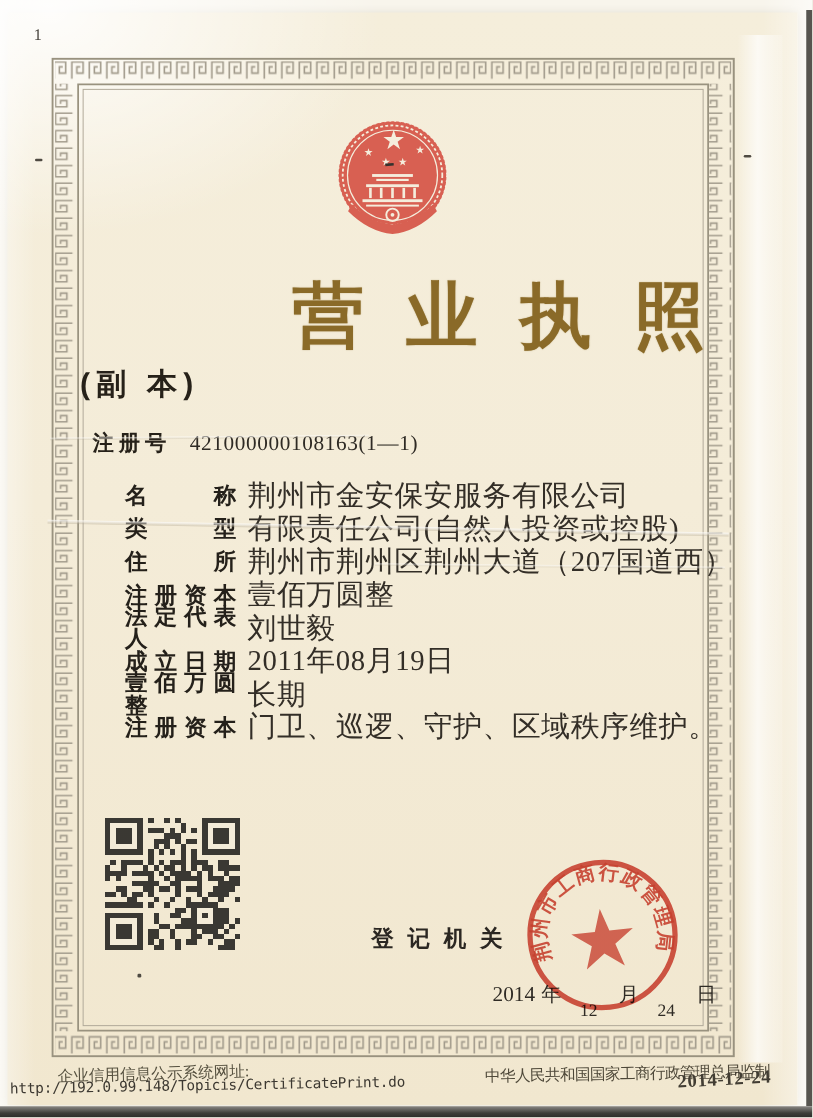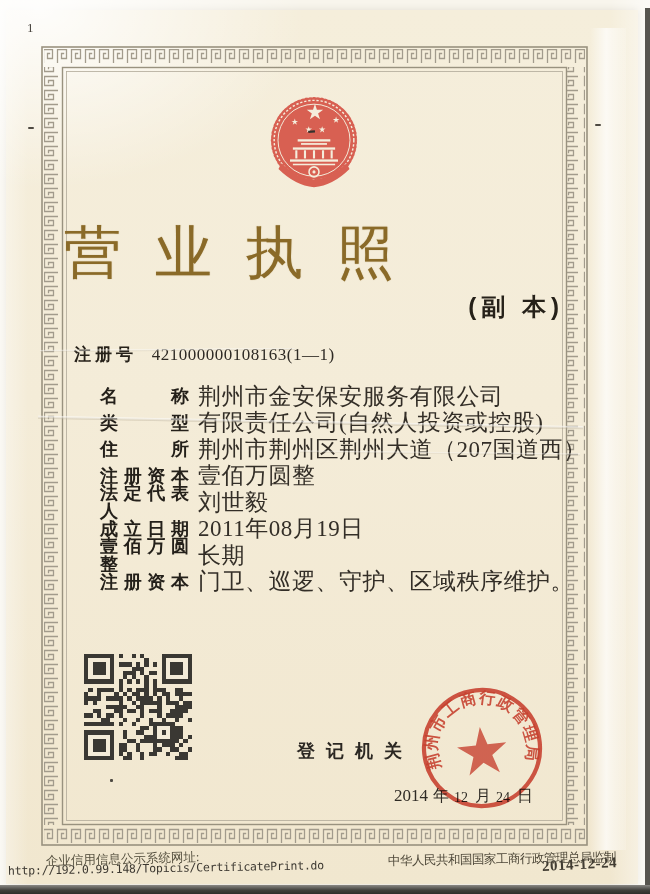--- a/index.html
+++ b/index.html
@@ -12,43 +12,43 @@
     linear-gradient(270deg, rgba(255,255,255,.55) 0, rgba(255,255,255,0) 40px);}
   .paper{position:absolute;left:6px;top:10px;right:12px;bottom:10px;z-index:1;
          background:linear-gradient(180deg,#f5eedb 0%,#f4ecd8 45%,#f1e7cf 100%);
          box-shadow:0 0 7px rgba(60,50,30,.12);}
   .sheen{position:absolute;top:28px;bottom:44px;left:590px;width:36px;z-index:2;
          background:linear-gradient(90deg,rgba(255,255,255,0),rgba(255,255,255,.7) 45%,rgba(255,255,255,.15));}
   .page-num{position:absolute;left:27px;top:20px;z-index:3;font-family:"Liberation Serif",serif;
             font-size:13px;color:#4a4640;}
   .frame{position:absolute;left:41px;top:46px;z-index:3;}
   .emblem{position:absolute;left:266px;top:85px;width:96px;height:120px;z-index:3;opacity:.96;}
-  .title{position:absolute;left:64px;top:215px;width:500px;margin:0;text-align:left;z-index:3;
-         font-size:57px;font-weight:normal;color:#8a6a28;text-shadow:0 0 1px rgba(138,106,40,.6);}
+  .title{position:absolute;left:64px;top:215px;width:500px;margin:0;text-align:right;z-index:3;
+         font-size:57px;font-weight:bold;color:#8a6a28;text-shadow:0 0 1px rgba(138,106,40,.6);}
   .title span{letter-spacing:34px;margin-right:-34px;}
-  .subtitle{position:absolute;left:64px;top:291px;width:500px;text-align:right;z-index:3;
+  .subtitle{position:absolute;left:64px;top:291px;width:500px;text-align:left;z-index:3;
             font-size:24px;font-weight:bold;color:#262119;letter-spacing:5px;}
   .regline{position:absolute;left:74px;top:343px;width:500px;text-align:left;z-index:3;font-size:17px;}
   .reg-label{font-weight:bold;letter-spacing:4px;margin-right:10px;color:#262119;}
   .reg-no{font-family:"Liberation Serif",serif;color:#2e2a24;letter-spacing:.5px;}
   .fields{position:absolute;left:100px;top:383px;width:466px;z-index:3;}
   .frow{display:flex;align-items:center;height:26.5px;}
   .flabel{flex:none;width:89px;margin-right:9px;font-weight:bold;font-size:18px;color:#24201a;
           line-height:1;text-align:justify;text-align-last:justify;text-justify:inter-character;}
   .fvalue{font-family:"Liberation Serif",serif;font-size:23px;color:#332e27;letter-spacing:.5px;white-space:nowrap;}
   .qr{position:absolute;left:84px;top:654px;width:108px;height:106px;z-index:3;}
   .registry{position:absolute;left:297px;top:739px;z-index:3;font-size:18px;font-weight:600;
             letter-spacing:11px;color:#2b2722;}
   .seal{position:absolute;left:418px;top:684px;width:128px;height:128px;z-index:4;
         transform:rotate(-6deg);mix-blend-mode:multiply;opacity:.93;}
   .issue-date{position:absolute;left:394px;top:786px;z-index:3;font-family:"Liberation Serif",serif;
               color:#2f2b25;font-size:16px;white-space:nowrap;}
   .issue-date .d-year{font-size:17px;}
   .issue-date .d-unit{margin:0 3px 0 5px;}
-  .issue-date .d-small{font-size:14px;position:relative;top:1px;margin:0 2px;}
+  .issue-date .d-small{font-size:14px;position:relative;top:12px;margin:0 12px;}
   .site-label{position:absolute;left:46px;top:851px;z-index:3;font-family:"Liberation Serif",serif;
               font-size:12.5px;color:#55503f;transform:rotate(-1.5deg);white-space:nowrap;}
   .url{position:absolute;left:8px;top:861px;z-index:3;font-family:"DejaVu Sans Mono",monospace;
        font-size:11.5px;letter-spacing:-.2px;color:#3c3831;transform:rotate(-1deg);white-space:nowrap;}
   .supervisor{position:absolute;left:388px;top:851px;z-index:3;font-family:"Liberation Serif",serif;
               font-size:12.5px;letter-spacing:-.5px;color:#4e4839;transform:rotate(-1deg);white-space:nowrap;}
   .stamp-date{position:absolute;left:542px;top:856px;z-index:5;font-family:"Liberation Serif",serif;
               font-size:15px;font-weight:700;letter-spacing:.5px;color:#423d33;transform:rotate(-3deg);}
   .crease{position:absolute;z-index:3;pointer-events:none;}
   .crease.c1{left:38px;top:421px;width:545px;height:3px;transform:rotate(1.1deg);

